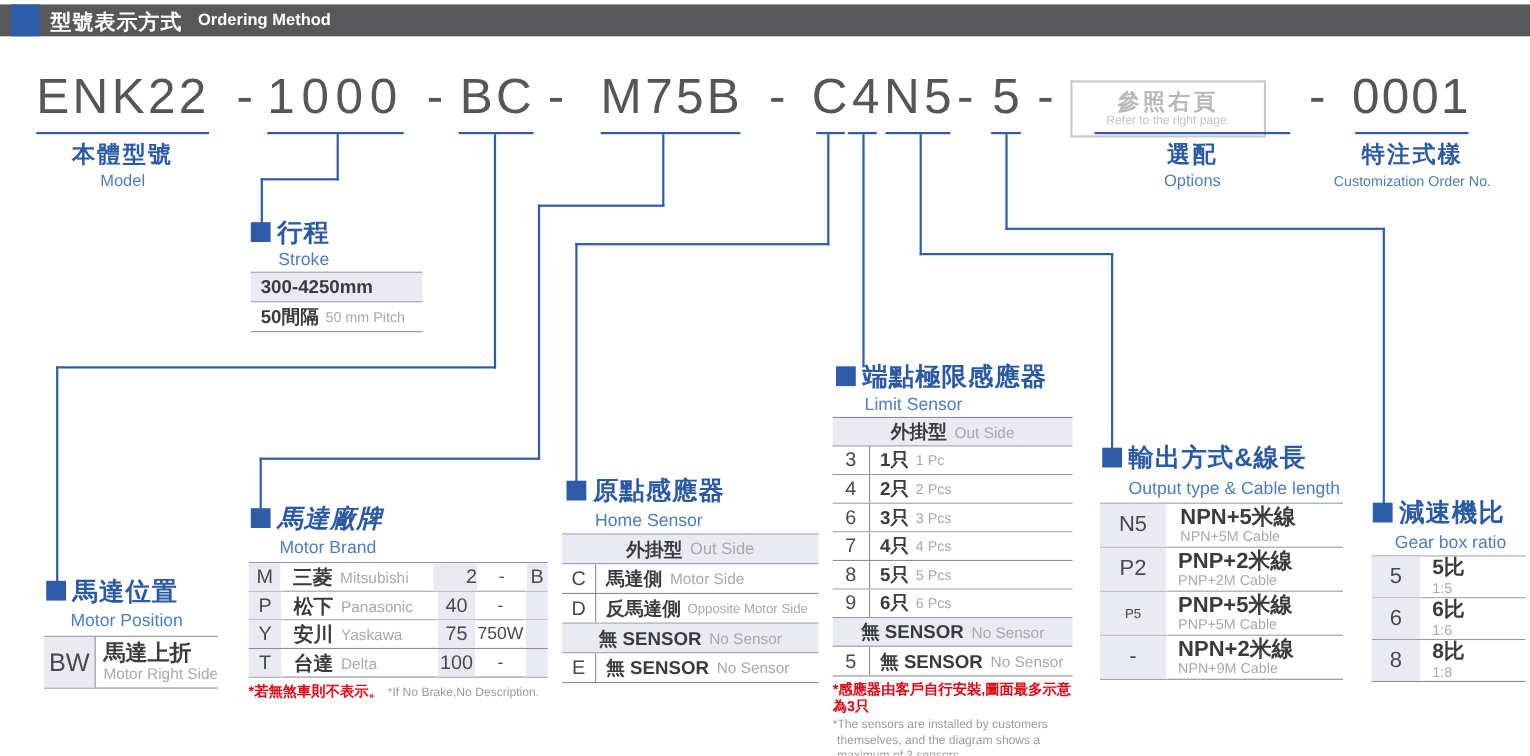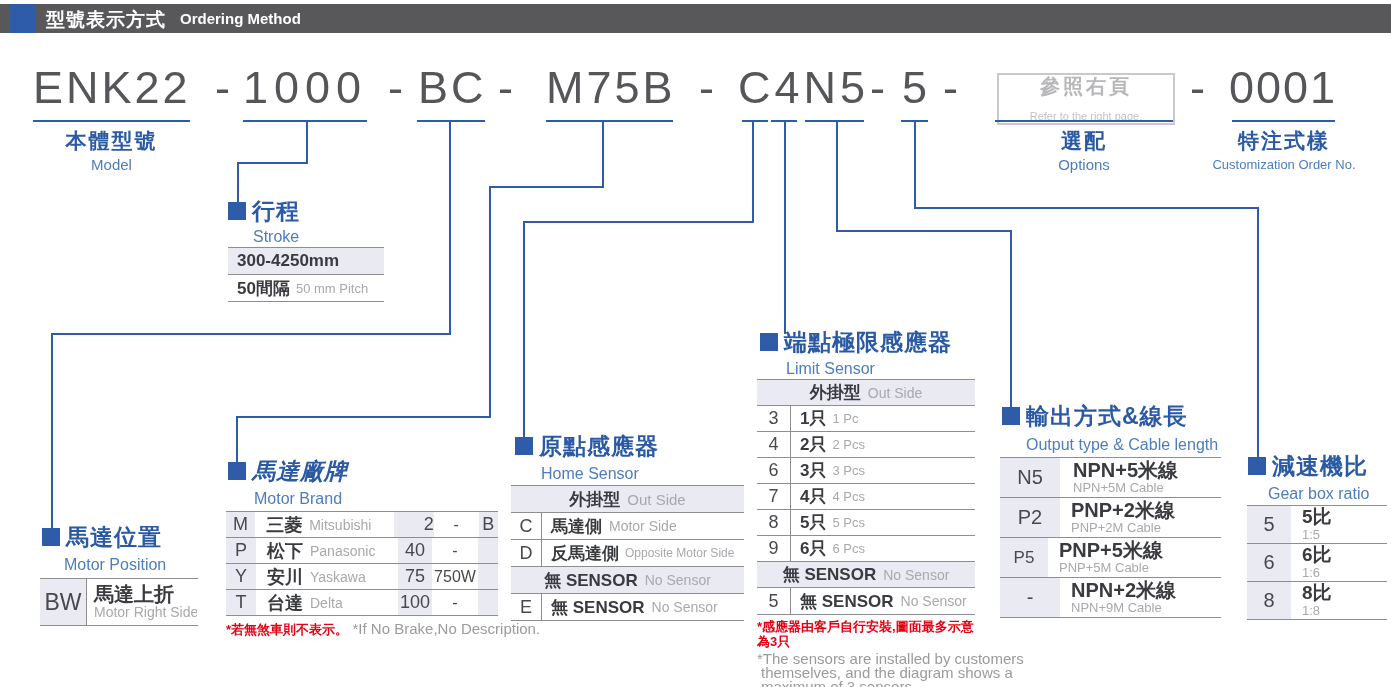--- a/index.html
+++ b/index.html
@@ -6,22 +6,22 @@
   #page{position:relative;width:1391px;height:687px;overflow:hidden;background:#ffffff;
         font-family:"Liberation Sans", sans-serif;}
   
   .hbar{position:absolute;left:0;top:4px;width:1391px;height:29px;background:#58585a;}
   .hsq{position:absolute;left:10px;top:4px;width:26px;height:29px;background:#2e5ca8;}
   .hzh{position:absolute;left:46px;top:7px;font-size:19px;font-weight:bold;color:#ffffff;letter-spacing:1px;}
   .hen{position:absolute;top:10px;font-size:15px;font-weight:bold;color:#ffffff;}
   
   .seg{position:absolute;top:64px;font-size:45px;line-height:48px;color:#55565a;white-space:nowrap;}
   .ul{position:absolute;top:120px;height:2px;background:#2e5ca8;}
-  .refbox{position:absolute;left:997px;top:73px;width:178px;height:52px;border:2px solid #c9c9cb;
-          display:flex;flex-direction:column;align-items:center;justify-content:space-between;box-sizing:border-box;}
+  .refbox{position:absolute;left:973px;top:73px;width:178px;height:52px;border:2px solid #c9c9cb;
+          display:flex;flex-direction:column;align-items:center;justify-content:center;box-sizing:border-box;}
   .refzh{font-size:20px;font-weight:bold;color:#b7b7ba;letter-spacing:3px;line-height:22px;}
   .refen{font-size:11px;color:#c3c3c5;line-height:13px;}
   
   .lblgrp{position:absolute;text-align:center;}
   .lblzh{font-size:21px;font-weight:bold;color:#2b5aa5;letter-spacing:2px;line-height:26px;}
   .lblen{font-size:15px;color:#4d7dbd;line-height:22px;}
   
   .cl{position:absolute;background:#2e5ca8;}
   
   .sq{position:absolute;width:18px;height:18px;background:#2e5ca8;}
@@ -38,21 +38,21 @@
   .codetx{font-size:18px;color:#48494d;}
   .zh17{font-size:17px;font-weight:bold;color:#3a3b3f;}
   .zh18{font-size:18px;font-weight:bold;color:#3a3b3f;}
   .zh20{font-size:20px;font-weight:bold;color:#3a3b3f;}
   .en12{font-size:12px;color:#a9a9ad;margin-left:6px;}
   .en13{font-size:13px;color:#a9a9ad;margin-left:6px;}
   .en14{font-size:14px;color:#a9a9ad;margin-left:7px;}
   .stack{display:flex;flex-direction:column;align-items:flex-start;justify-content:center;line-height:1.1;}
   .stack .sub{font-size:13px;color:#a9a9ad;margin-left:0;}
   .notered{color:#e60012;font-size:13px;font-weight:bold;line-height:15px;white-space:nowrap;}
-  .notegray{color:#9b9b9e;font-size:15px;line-height:14px;white-space:nowrap;}
+  .notegray{color:#9b9b9e;font-size:11px;line-height:14px;white-space:nowrap;}
   .abs{position:absolute;}
 </style>
 </head>
 <body>
 
 <div id="page">
 
   <div class="hbar"></div>
   <div class="hsq"></div>
   <div class="hzh">型號表示方式</div>
@@ -367,21 +367,21 @@
       </div>
       <div class="trow" style="height:40px;">
         <div class="tc tint" style="width:60px;font-size:20px;color:#48494d;">P2</div>
           <div class="gap2"></div>
         <div class="tc stack left" style="width:157px;">
           <span class="zh20">PNP+2米線</span>
           <span class="sub">PNP+2M Cable</span>
         </div>
       </div>
       <div class="trow" style="height:40px;">
-        <div class="tc tint" style="width:48px;font-size:17px;color:#48494d;">P5</div>
+        <div class="tc tint" style="width:60px;font-size:12px;color:#48494d;">P5</div>
           <div class="gap2"></div>
         <div class="tc stack left" style="width:157px;">
           <span class="zh20">PNP+5米線</span>
           <span class="sub">PNP+5M Cable</span>
         </div>
       </div>
       <div class="trow" style="height:40px;">
         <div class="tc tint" style="width:60px;font-size:20px;color:#48494d;">-</div>
           <div class="gap2"></div>
         <div class="tc stack left" style="width:157px;">

